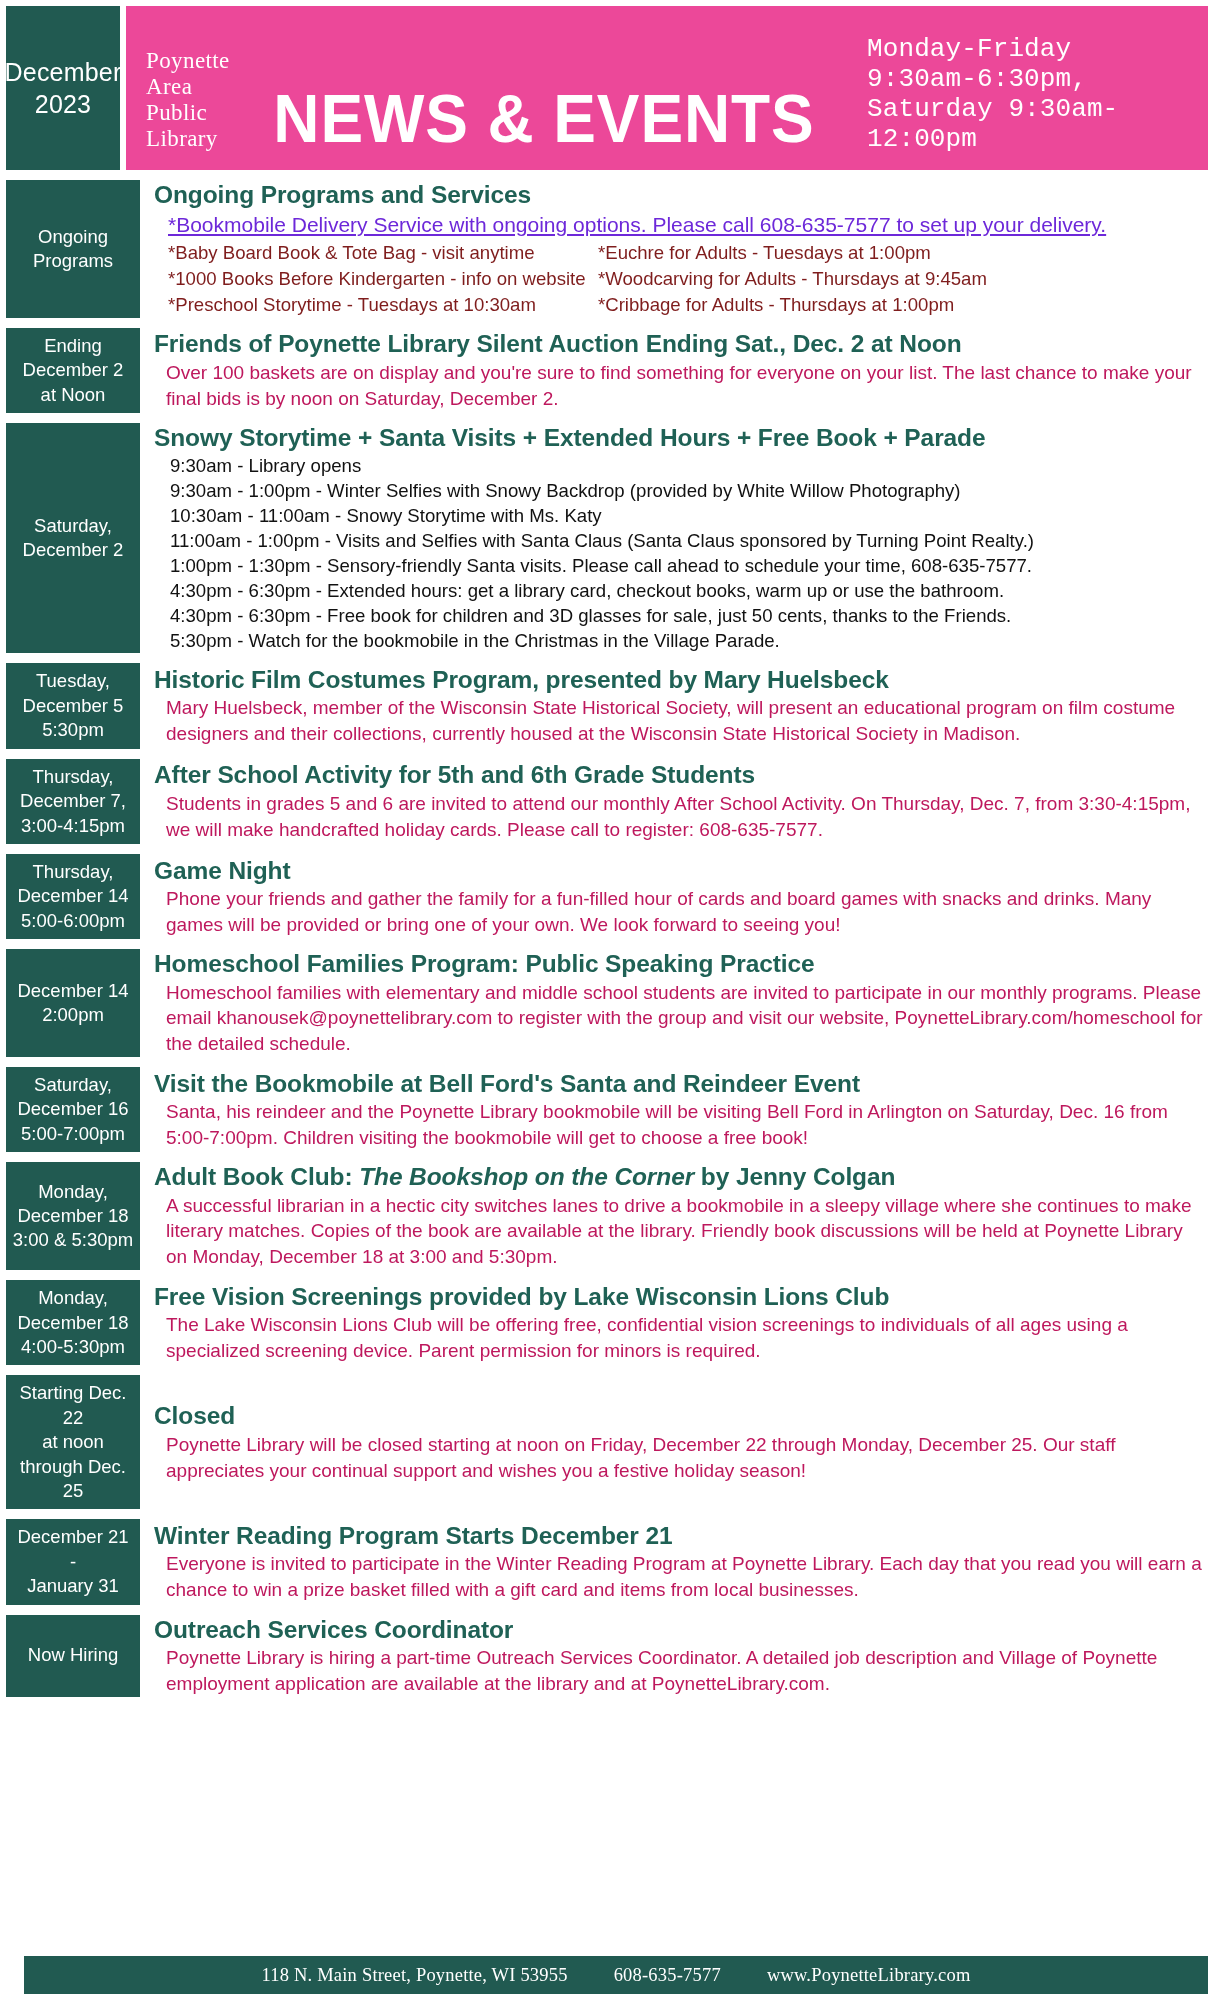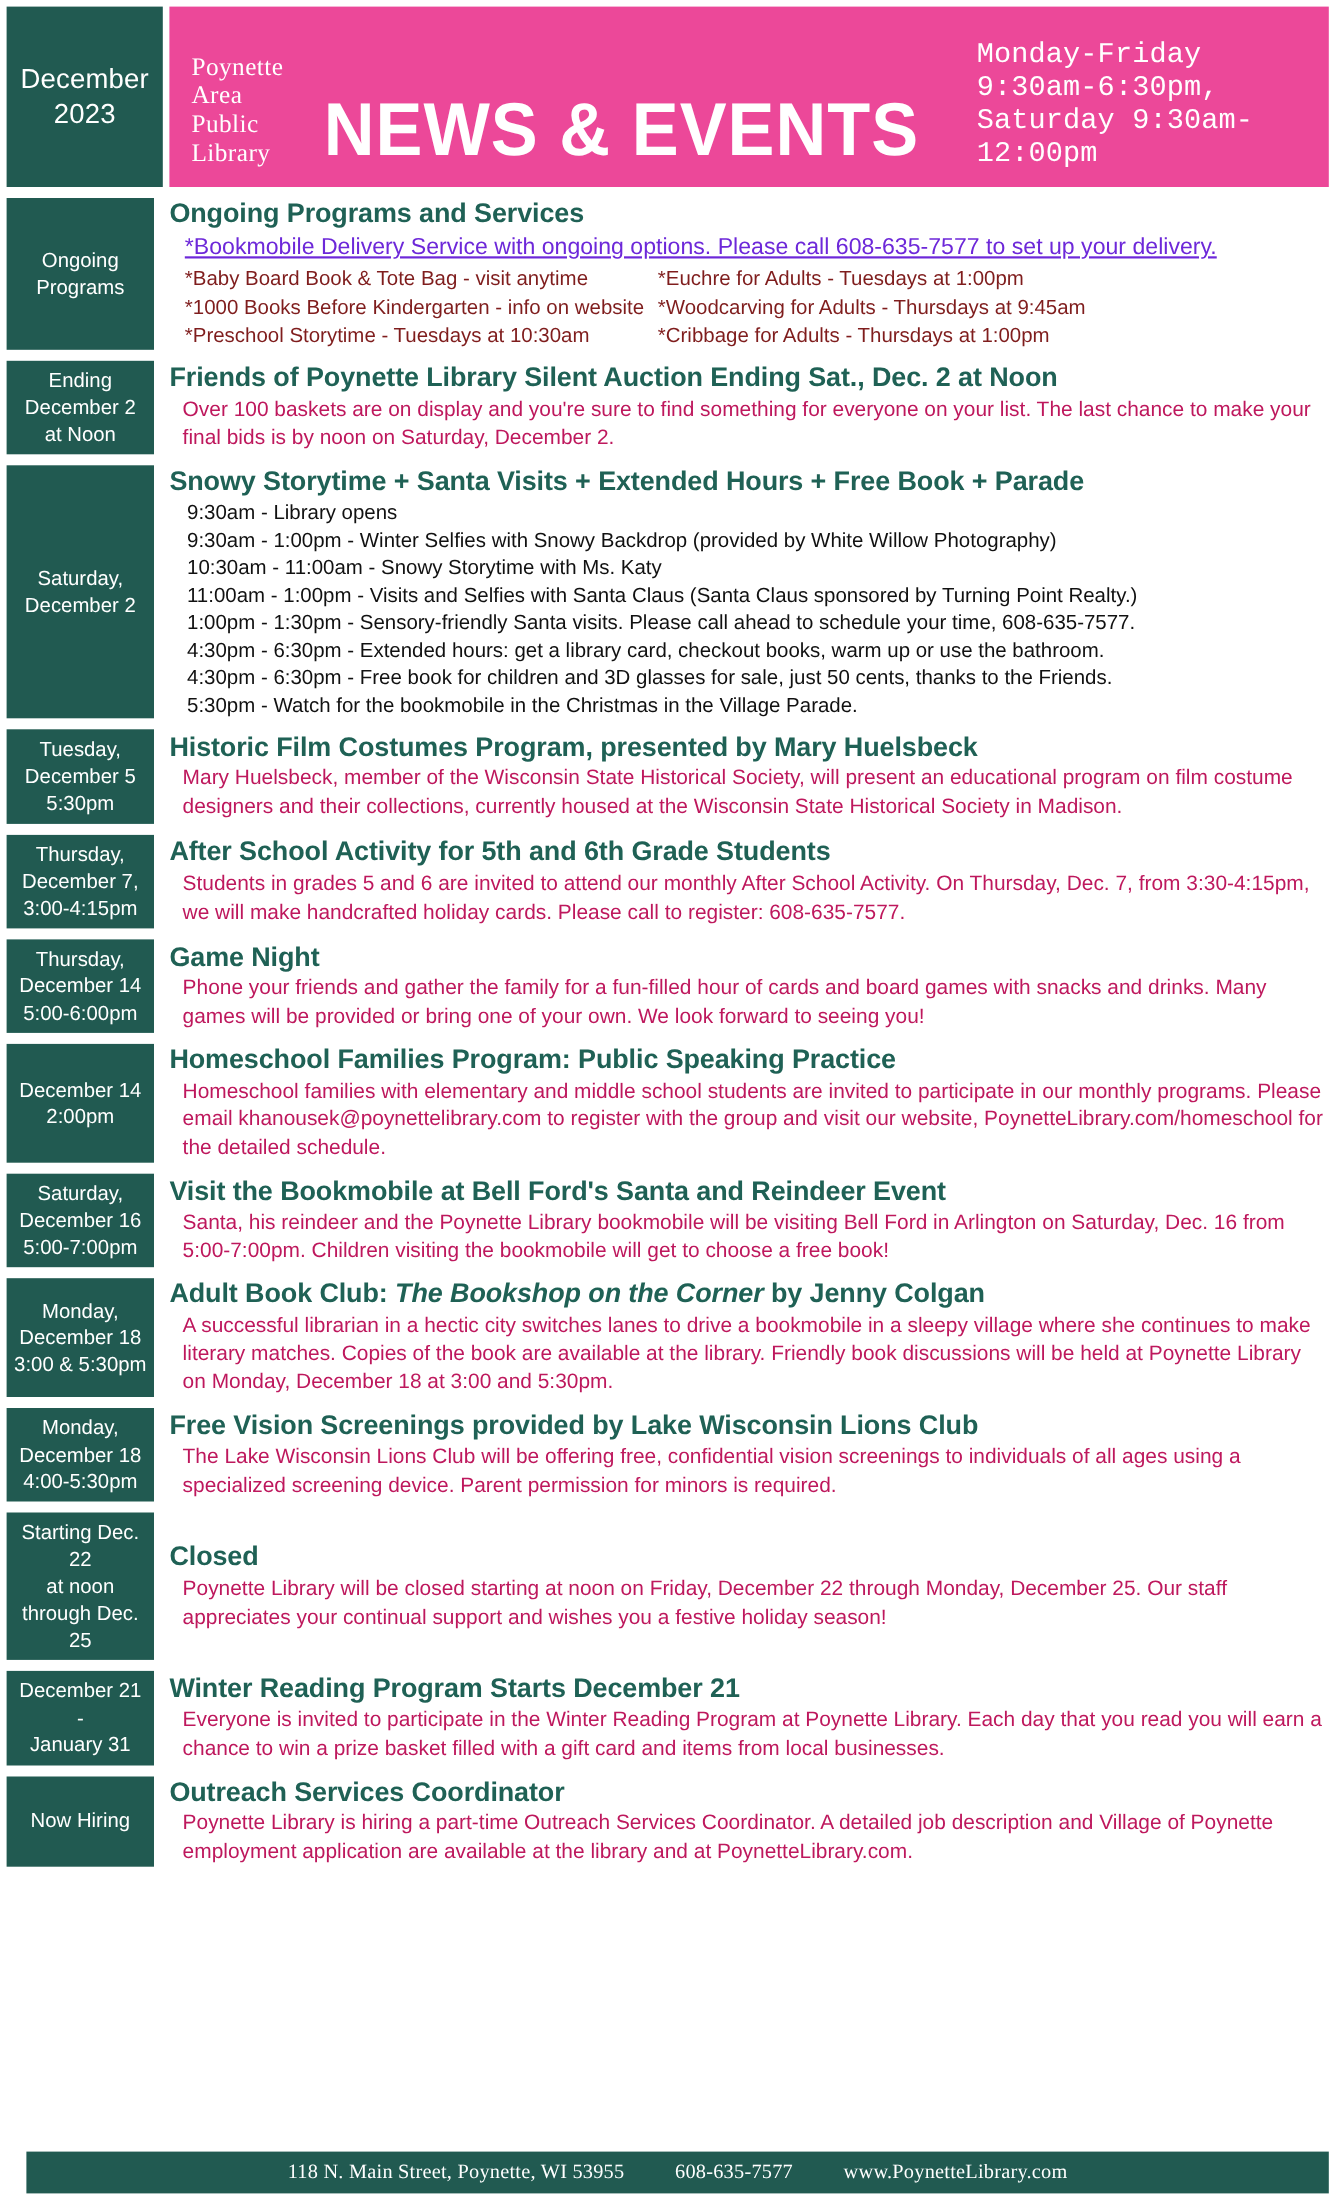--- a/index.html
+++ b/index.html
@@ -21,21 +21,21 @@
 
   
   .masthead {
     display: flex;
     align-items: stretch;
     padding: 6px 6px 0 6px;
     gap: 6px;
     height: 170px;
   }
   .masthead-date {
-    width: 142px;
+    width: 114px;
     background: #215a51;
     color: #ffffff;
     display: flex;
     flex-direction: column;
     align-items: center;
     justify-content: center;
     text-align: center;
     font-size: 25px;
     line-height: 1.28;
     font-weight: 400;

